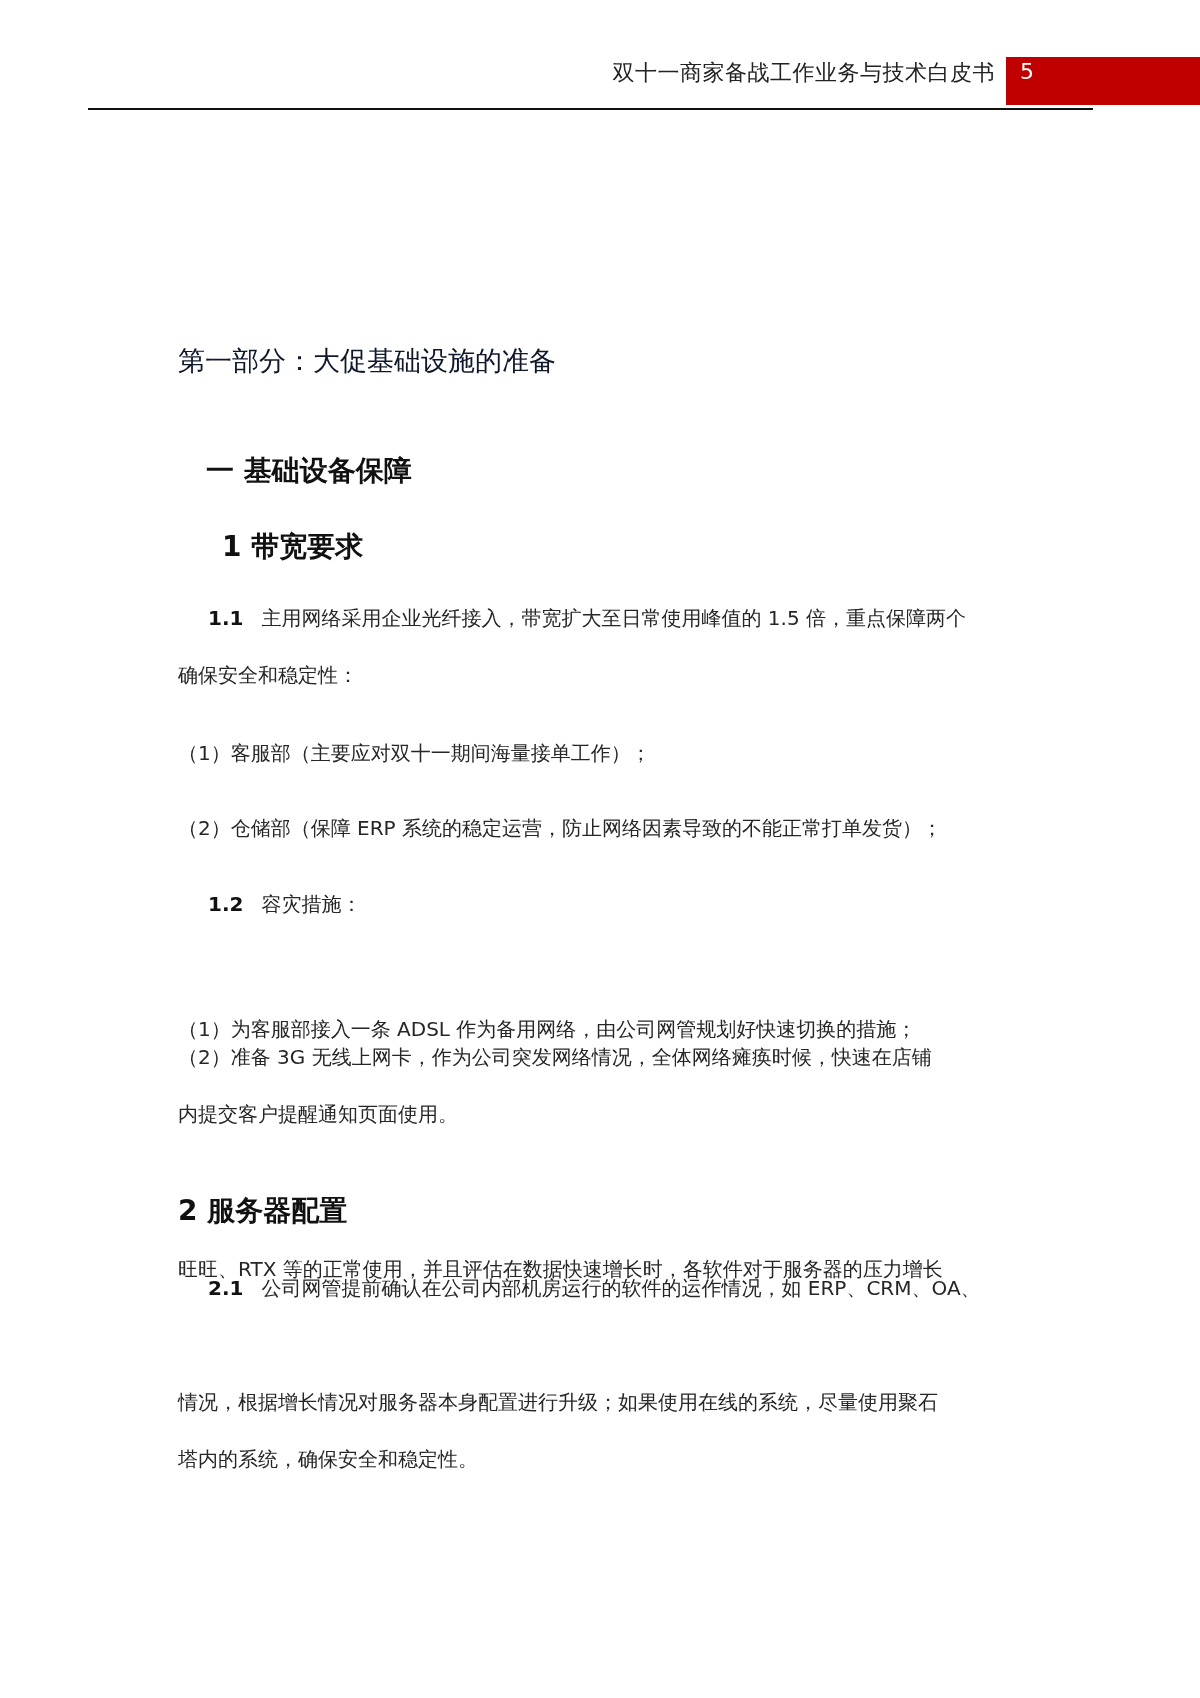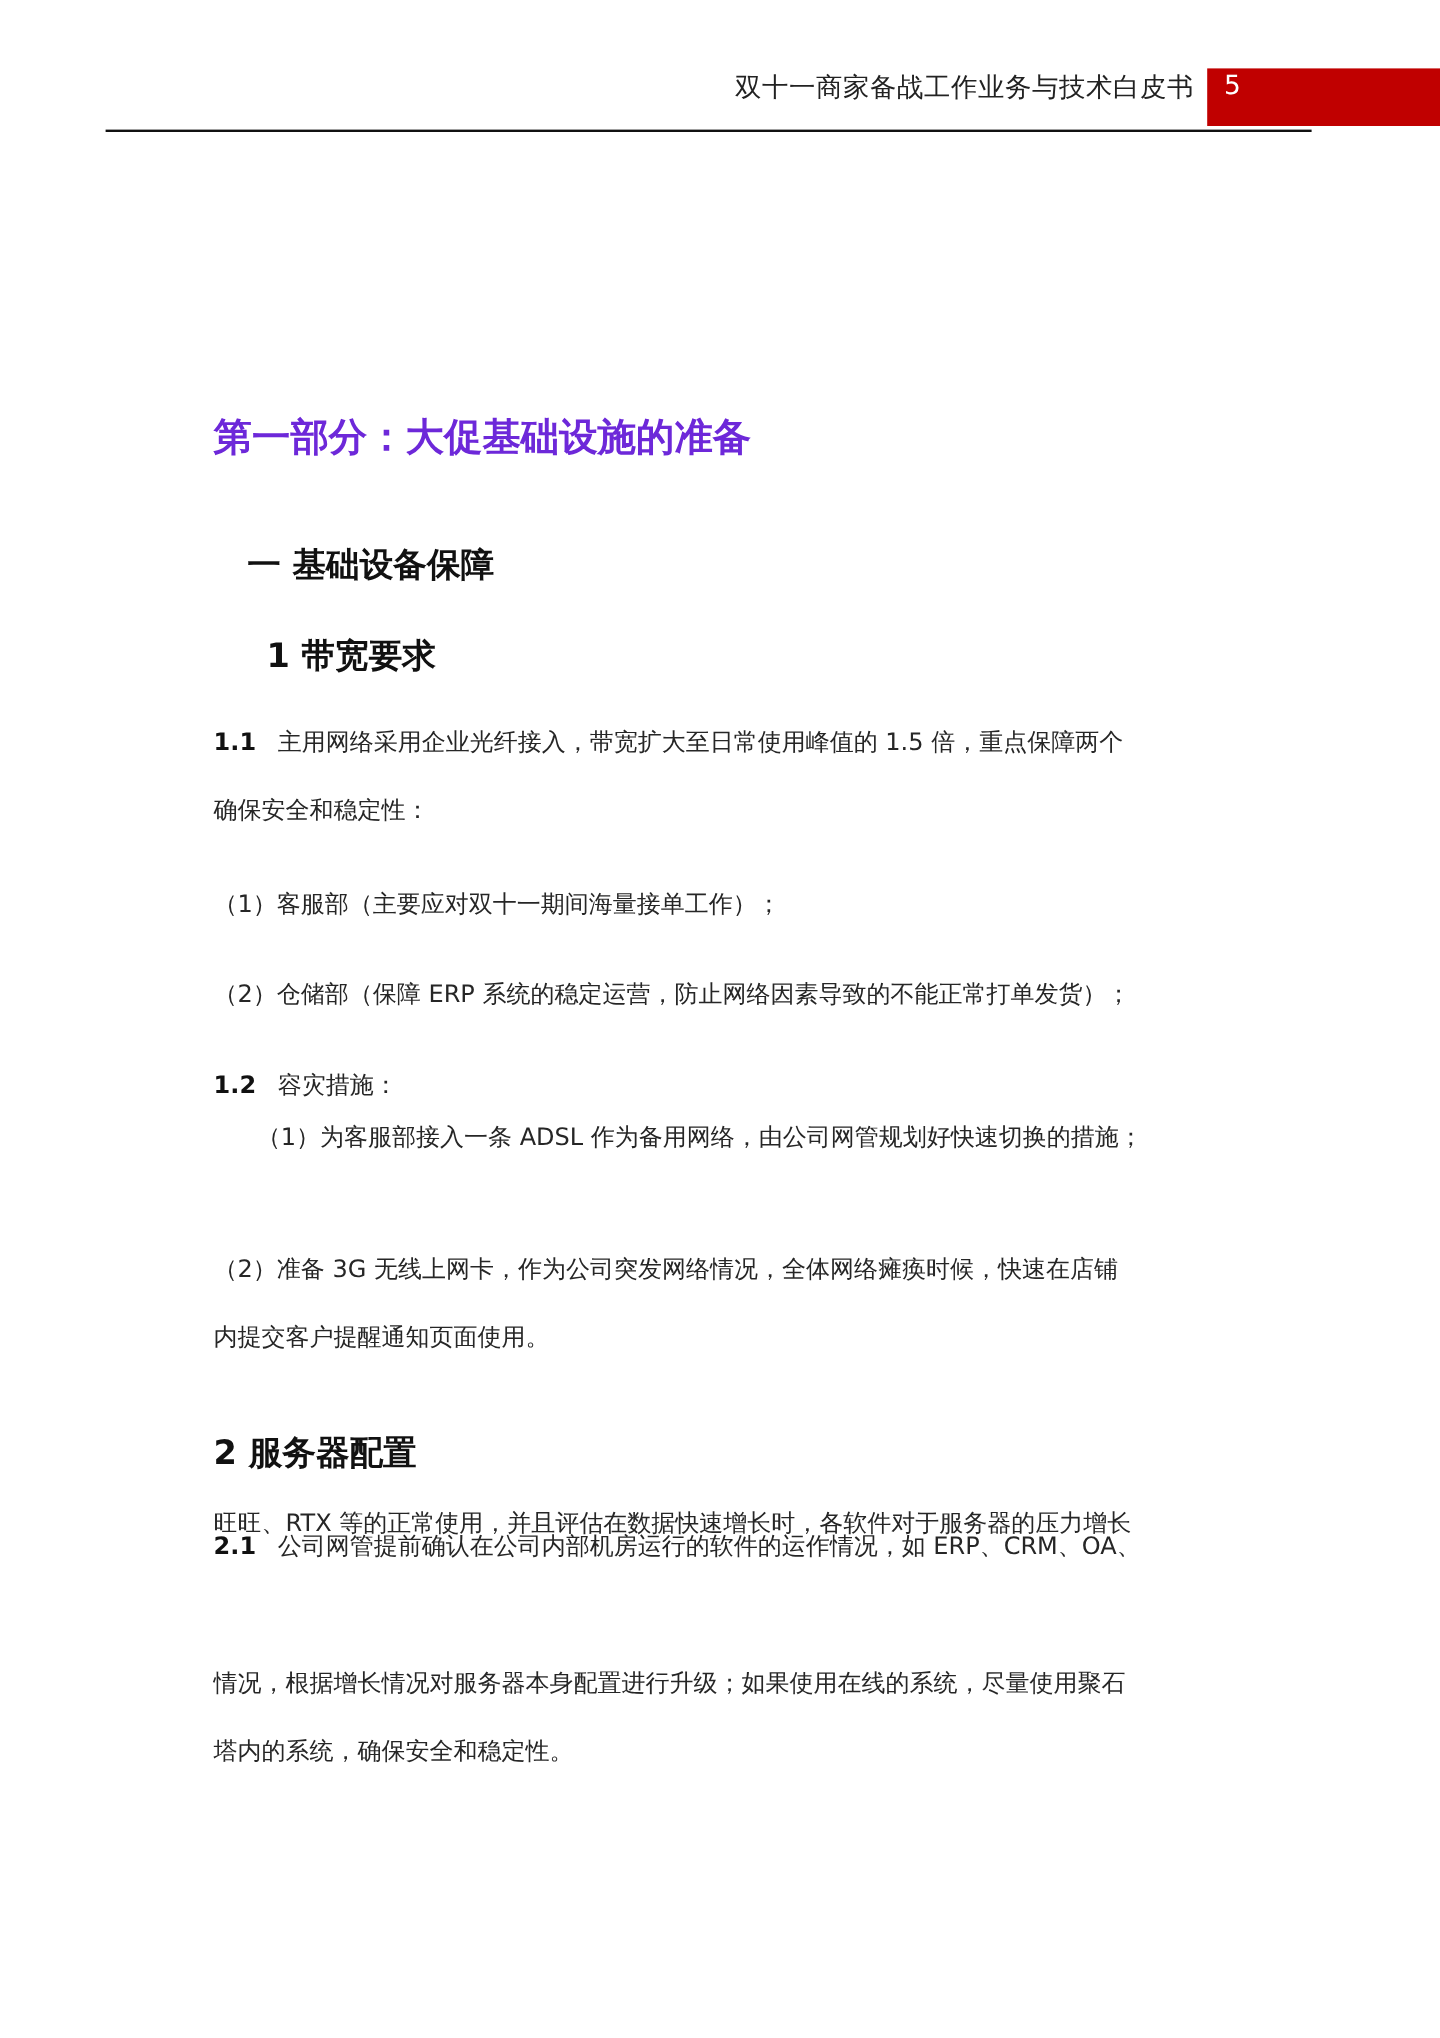--- a/index.html
+++ b/index.html
@@ -18,25 +18,25 @@
   }
   .page-num {
     position: absolute; left: 14px; top: 2px;
     font-size: 22px; color: #ffffff;
   }
   .header-rule {
     position: absolute; left: 88px; top: 108px; width: 1005px; height: 2px;
     background: #111;
   }
   .content { position: absolute; left: 178px; top: 0; width: 860px; }
-  .h1 { position: absolute; left: 0; font-size: 32px; font-weight: bold; white-space: nowrap; color: #6d28d9; }
+  .h1 { position: absolute; left: 0; font-size: 27px; font-weight: normal; white-space: nowrap; color: #0f172a; }
   .h2 { position: absolute; left: 0; font-size: 28px; font-weight: bold; white-space: nowrap; color: #111; }
   .h3 { position: absolute; left: 0; font-size: 28px; font-weight: bold; white-space: nowrap; color: #111; }
   .p  { position: absolute; left: 0; font-size: 20px; white-space: nowrap; color: #262626; }
-  .num { font-weight: bold; color: #111; margin-right: 18px; }
+  .num { font-weight: bold; color: #111; margin-right: 18px; margin-left: 30px; }
 </style>
 </head>
 <body>
 
 <div>
   <div class="header-title">双十一商家备战工作业务与技术白皮书</div>
   <div class="page-box">
     <span class="page-num">5</span>
   </div>
   <div class="header-rule"></div>
@@ -53,21 +53,21 @@
   </div>
   <div class="p" style="top:662px;">确保安全和稳定性：</div>
 
   <div class="p" style="top:740px;">（1）客服部（主要应对双十一期间海量接单工作）；</div>
   <div class="p" style="top:815px;">（2）仓储部（保障 ERP 系统的稳定运营，防止网络因素导致的不能正常打单发货）；</div>
 
   <div class="p" style="top:891px;">
     <span class="num">1.2</span><span>容灾措施：</span>
   </div>
 
-  <div class="p" style="top:934px;margin-left:36px;">（1）为客服部接入一条 ADSL 作为备用网络，由公司网管规划好快速切换的措施；</div>
+  <div class="p" style="top:1016px;">（1）为客服部接入一条 ADSL 作为备用网络，由公司网管规划好快速切换的措施；</div>
   <div class="p" style="top:1044px;">（2）准备 3G 无线上网卡，作为公司突发网络情况，全体网络瘫痪时候，快速在店铺</div>
   <div class="p" style="top:1101px;">内提交客户提醒通知页面使用。</div>
 
   <div class="h3" style="top:1192px;text-align:center;">2  服务器配置</div>
 
   <div class="p" style="top:1275px;">
     <span class="num">2.1</span><span>公司网管提前确认在公司内部机房运行的软件的运作情况，如 ERP、CRM、OA、</span>
   </div>
   <div class="p" style="top:1256px;">旺旺、RTX 等的正常使用，并且评估在数据快速增长时，各软件对于服务器的压力增长</div>
   <div class="p" style="top:1389px;">情况，根据增长情况对服务器本身配置进行升级；如果使用在线的系统，尽量使用聚石</div>

